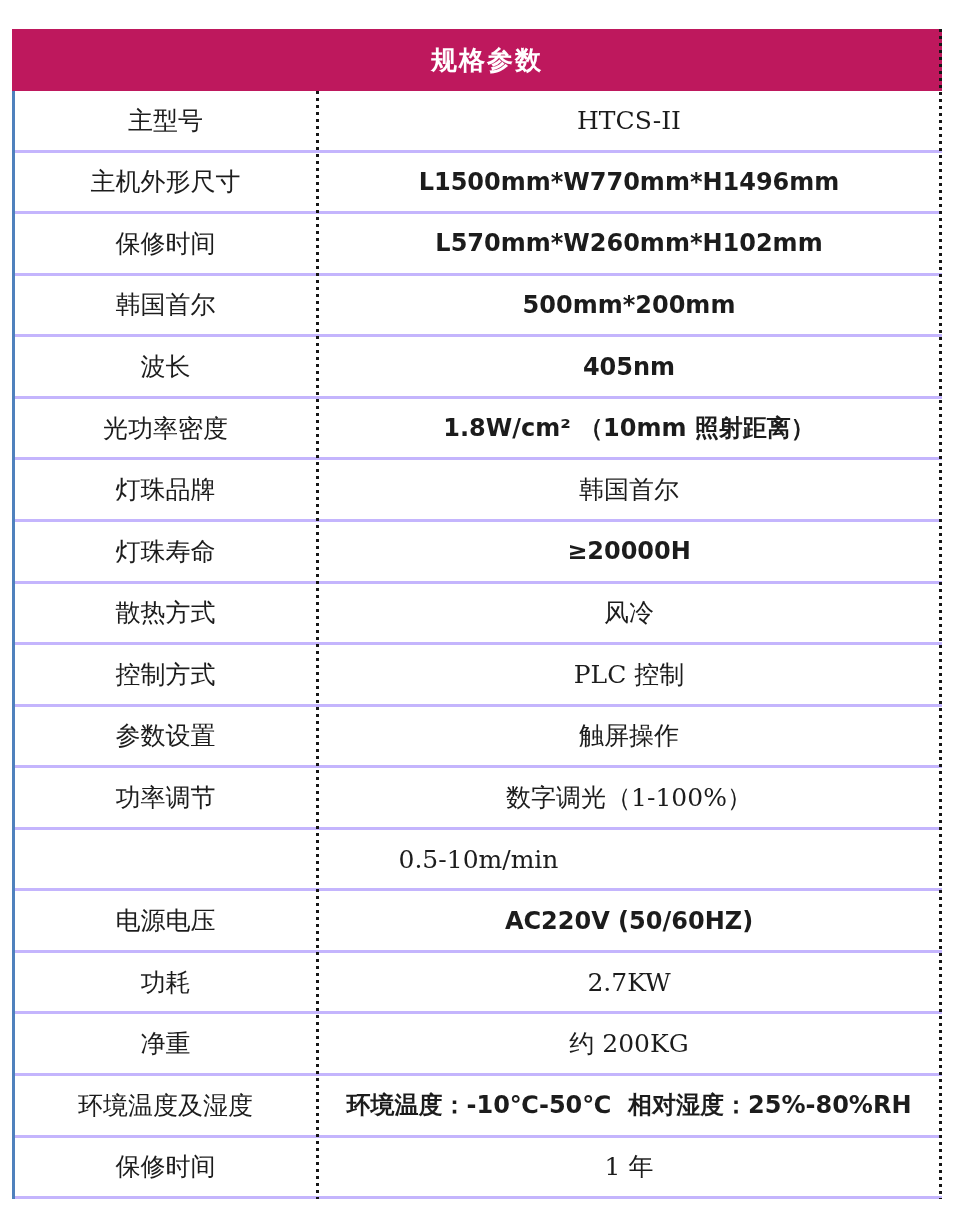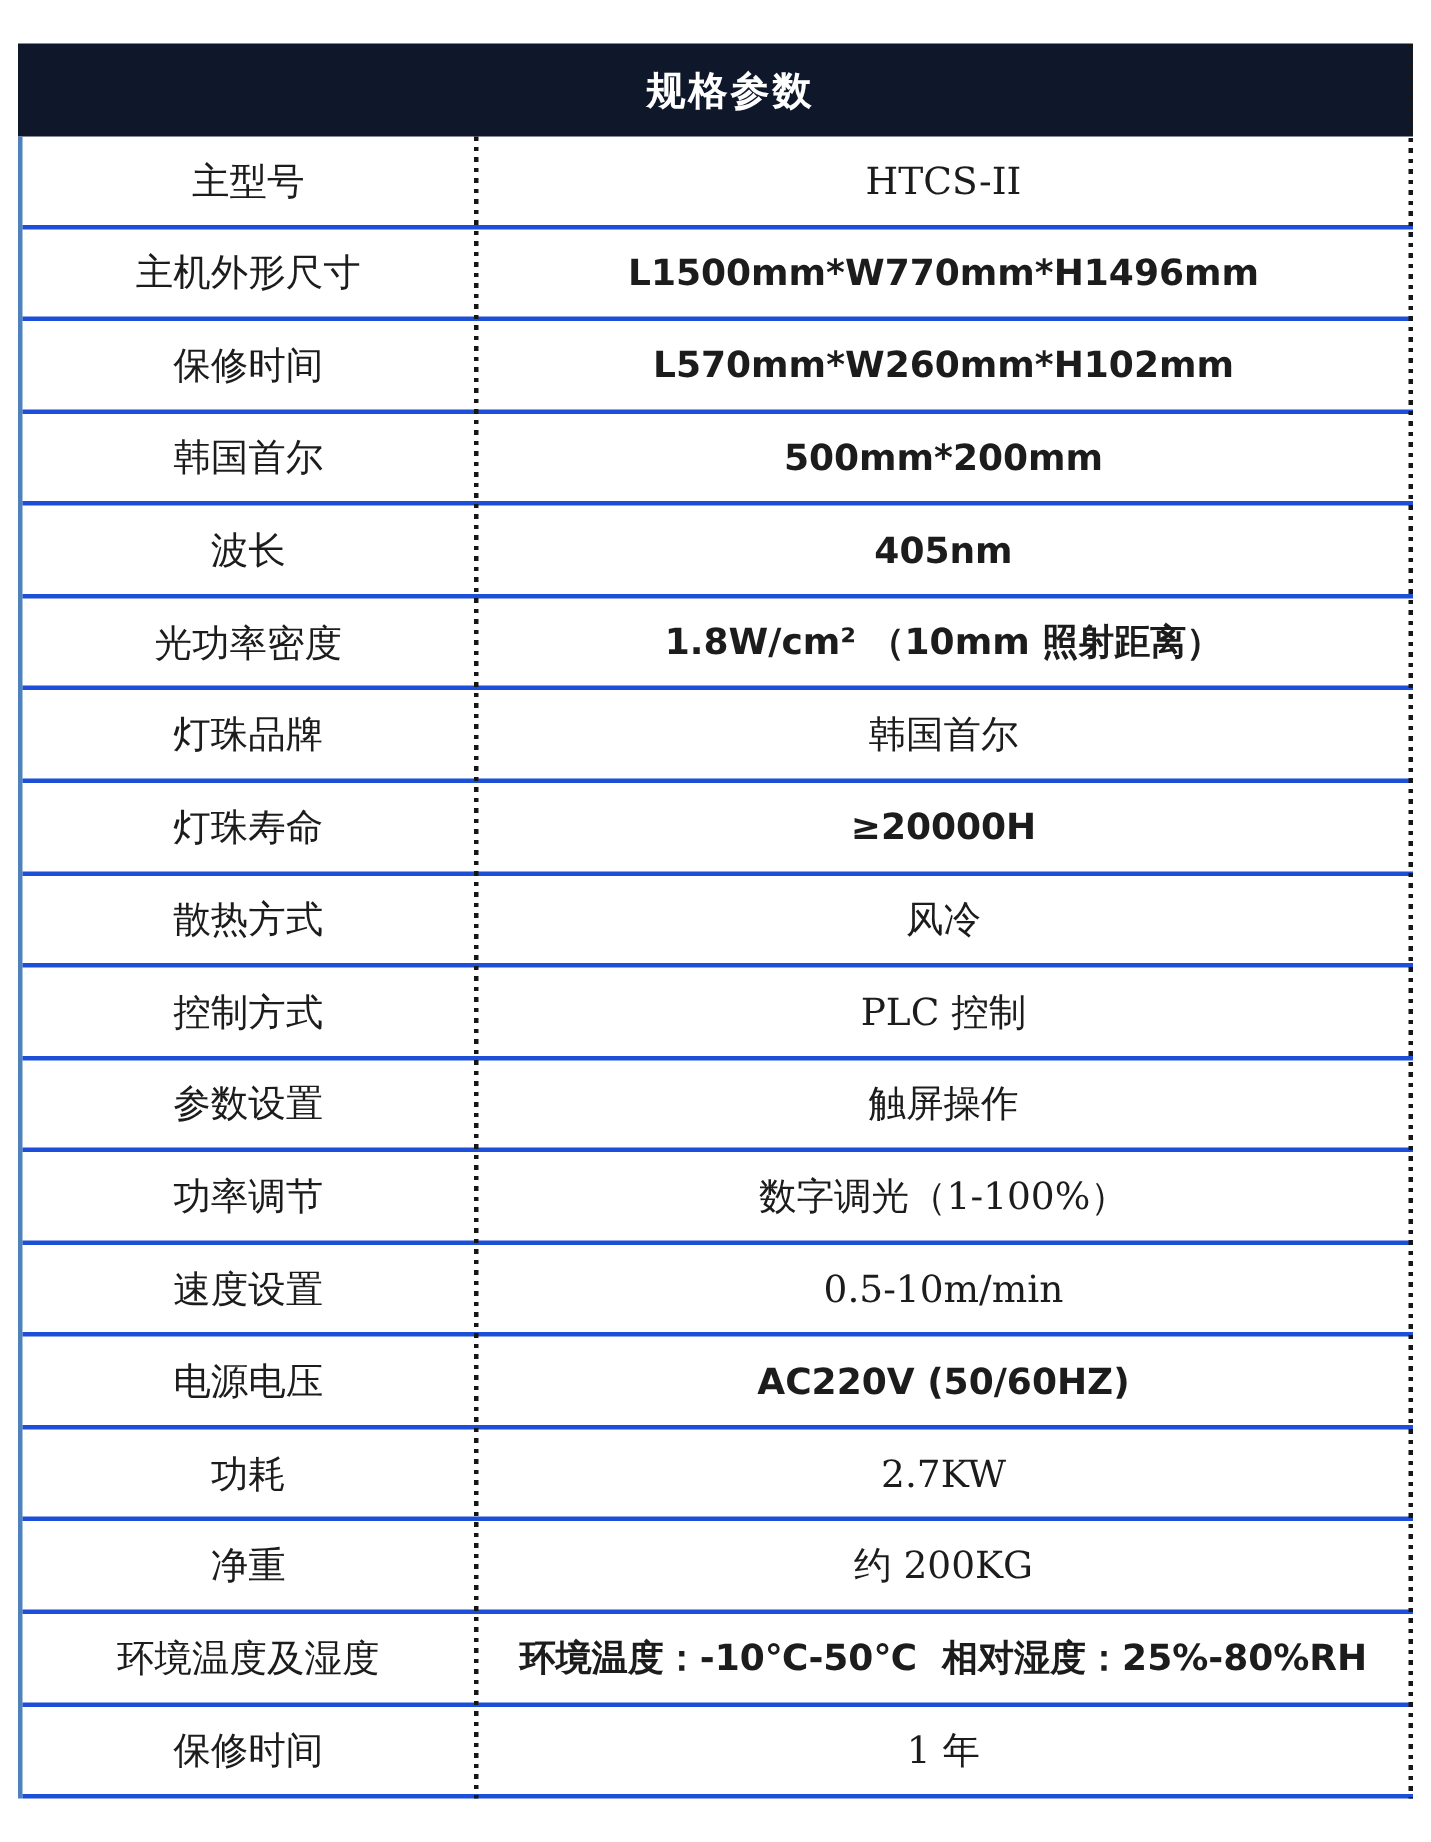--- a/index.html
+++ b/index.html
@@ -5,36 +5,36 @@
   html,body{margin:0;padding:0;}
   body{
     width:954px;height:1228px;background:#ffffff;position:relative;
     font-family:"Liberation Sans",sans-serif;color:#1c1c1c;
     -webkit-font-smoothing:antialiased;
   }
   .spec-table{
     position:absolute;left:12px;top:29px;width:930px;height:1170px;
   }
   .thead{
-    height:62px;background:#0f172a;
+    height:62px;background:#be185d;
     display:flex;align-items:center;justify-content:center;padding-left:20px;
   }
   .thead .title{
     color:#ffffff;font-weight:bold;font-size:26px;letter-spacing:2px;
     font-family:"DejaVu Sans","Liberation Sans",sans-serif;
   }
   .tbody{
     position:relative;height:1108px;
     display:flex;flex-direction:column;
     border-left:3px solid #4f81bd;
     box-sizing:border-box;
   }
   .row{
     flex:1;display:flex;box-sizing:border-box;
-    border-bottom:3px solid #1d4ed8;
+    border-bottom:3px solid #c4b5fd;
   }
   .cell{
     display:flex;align-items:center;justify-content:center;
     white-space:pre;box-sizing:border-box;
   }
   .label{
     width:301px;font-size:25px;
     font-family:"DejaVu Serif","Liberation Serif",serif;
   }
   .val{
@@ -112,21 +112,20 @@
     </div>
     <div class="row">
       <div class="cell label">参数设置</div>
       <div class="cell val serif">触屏操作</div>
     </div>
     <div class="row">
       <div class="cell label">功率调节</div>
       <div class="cell val serif">数字调光（1-100%）</div>
     </div>
     <div class="row">
-      <div class="cell label">速度设置</div>
       <div class="cell val serif">0.5-10m/min</div>
     </div>
     <div class="row">
       <div class="cell label">电源电压</div>
       <div class="cell val sans">AC220V (50/60HZ)</div>
     </div>
     <div class="row">
       <div class="cell label">功耗</div>
       <div class="cell val serif">2.7KW</div>
     </div>

